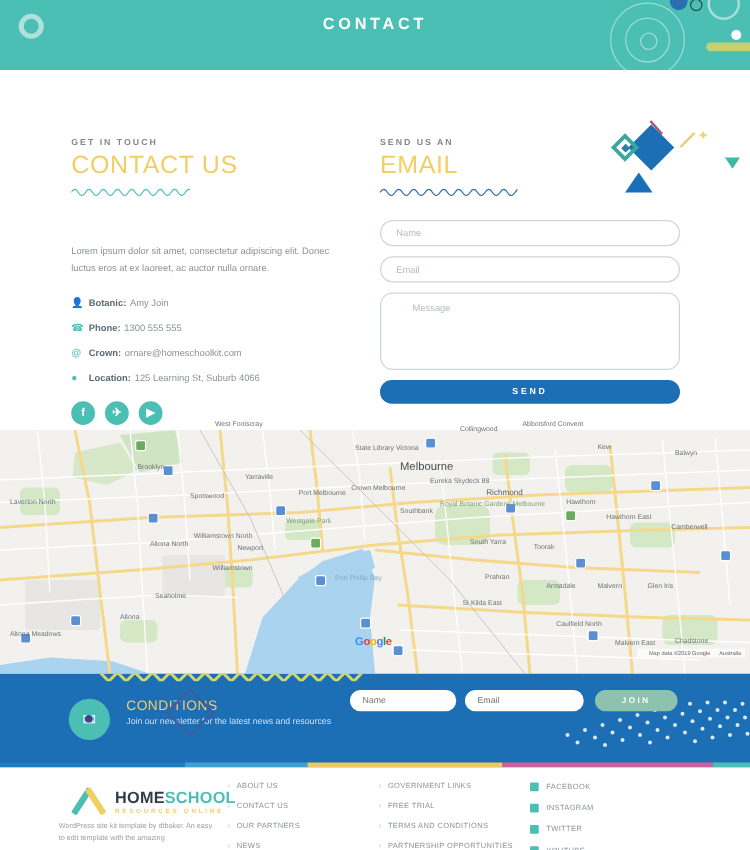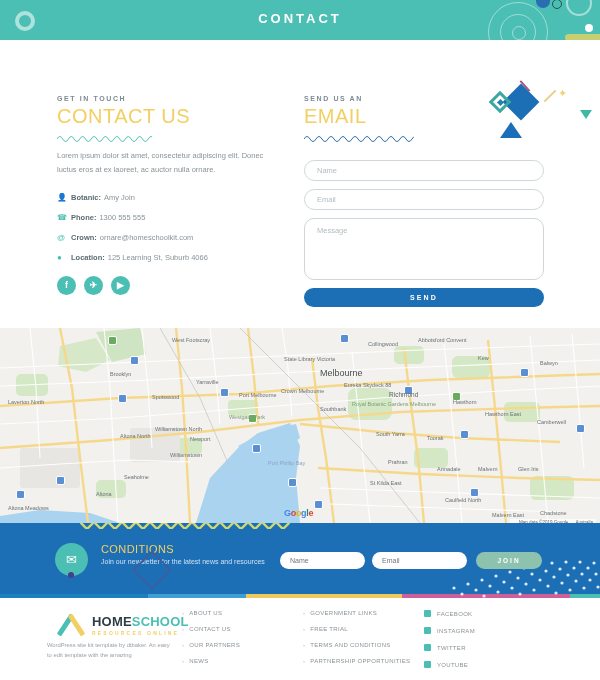--- a/index.html
+++ b/index.html
@@ -7,21 +7,21 @@
     width: 600px; height: 680px;
     font-family: "Liberation Sans", sans-serif;
     background: #ffffff;
     overflow: hidden;
   }
   .page { position: relative; width: 600px; height: 680px; background:#fff; }
 
   
   .header {
     position: relative;
-    height: 40px;
+    height: 56px;
     background: #4cbfb4;
     overflow: hidden;
   }
   .header-title {
     position: absolute; left:0; right:0; top: 11px;
     text-align: center;
     color: #ffffff;
     font-size: 13px;
     font-weight: bold;
     letter-spacing: 3px;
@@ -66,21 +66,21 @@
     text-transform: uppercase; margin-bottom: 3px;
   }
   .bighead {
     font-size: 20px; color:#f3cf63; font-weight: normal; letter-spacing:.5px;
     font-family: "Liberation Sans", sans-serif;
   }
   .squiggle { margin-top: 4px; height: 8px; width: 95px; }
   .squiggle.wide { width: 110px; }
 
   .lede {
-    margin-top: 3px; font-size: 7.5px; line-height: 1.85;
+    margin-top: 32px; font-size: 7.5px; line-height: 1.85;
     color:#8a9399;
   }
 
   .detail-list { margin-top: 16px; }
   .detail-row { display:flex; align-items:center; margin-bottom: 11px; font-size: 7.5px; color:#8a9399; }
   .detail-row .ico { width: 14px; color:#4cbfb4; font-size: 8px; flex: 0 0 14px; }
   .detail-row .lab { color:#5b6a72; font-weight: bold; margin-right: 3px; }
 
   .socials { margin-top: 14px; display:flex; gap: 8px; }
   .soc {
@@ -89,21 +89,21 @@
     font-size: 9px; font-weight:bold;
   }
 
   
   .fld {
     display:block; width: 100%; height: 21px; border:1px solid #cfd6da;
     border-radius: 11px; margin-bottom: 8px; padding: 0 12px;
     font-size: 7.5px; color:#9aa3a9; background:#fff;
     font-family:"Liberation Sans", sans-serif;
   }
-  textarea.fld { height: 62px; border-radius: 10px; padding: 7px 12px; resize:none; }
+  textarea.fld { height: 62px; border-radius: 10px; padding: 7px 25px; resize:none; }
   .fld::placeholder { color:#b4bcc1; }
   .send-btn {
     display:block; width:100%; height: 19px; border:none; border-radius:10px;
     background:#1d6fb5; color:#fff; font-size: 7px; letter-spacing:2.2px; font-weight:bold;
     margin-top: 2px; cursor:pointer; font-family:"Liberation Sans", sans-serif;
   }
 
   .diamond-wrap { position:absolute; left: 182px; top: -10px; width: 70px; height: 40px; }
   .dia-fill { position:absolute; left: 22px; top: 4px; width:26px;height:26px;background:#1d6fb5;transform:rotate(45deg); }
   .dia-out { position:absolute; left: 6px; top: 9px; width:16px;height:16px;border:3px solid #3aa7a0;transform:rotate(45deg); }

